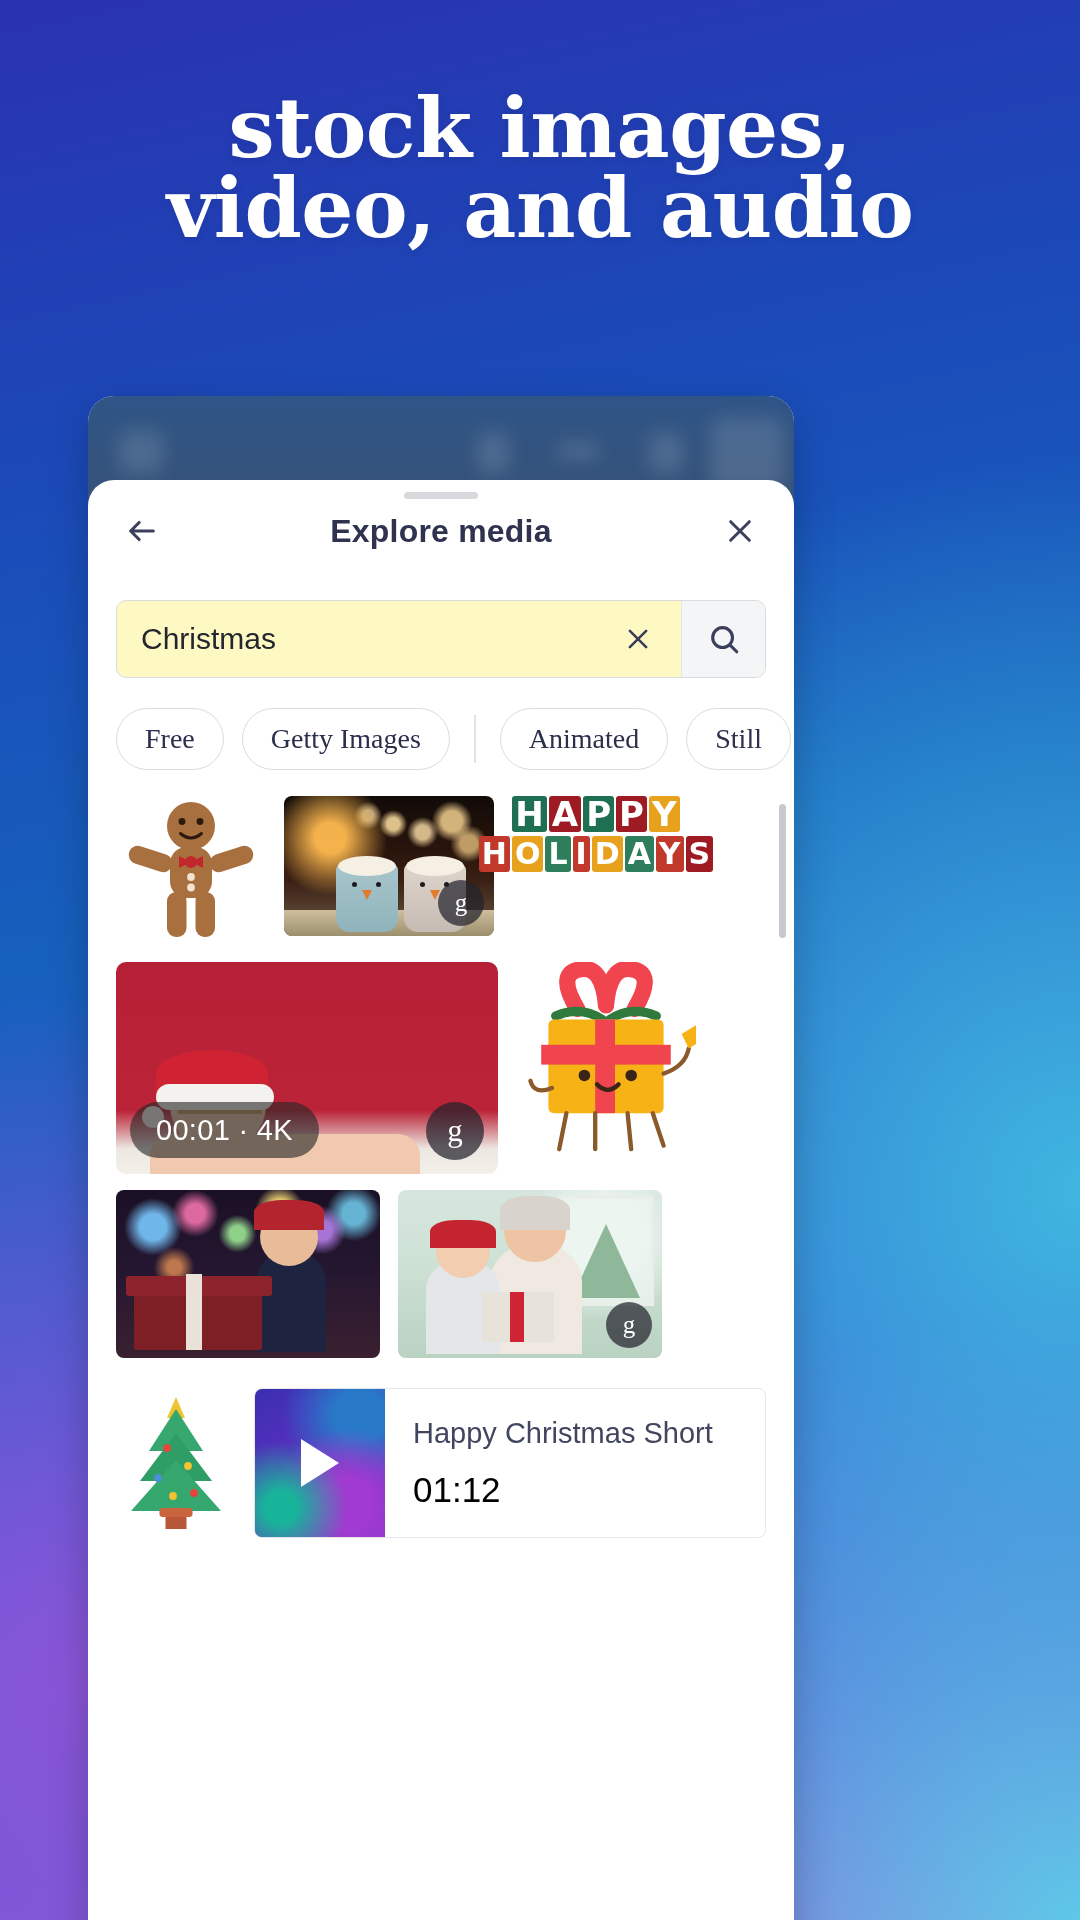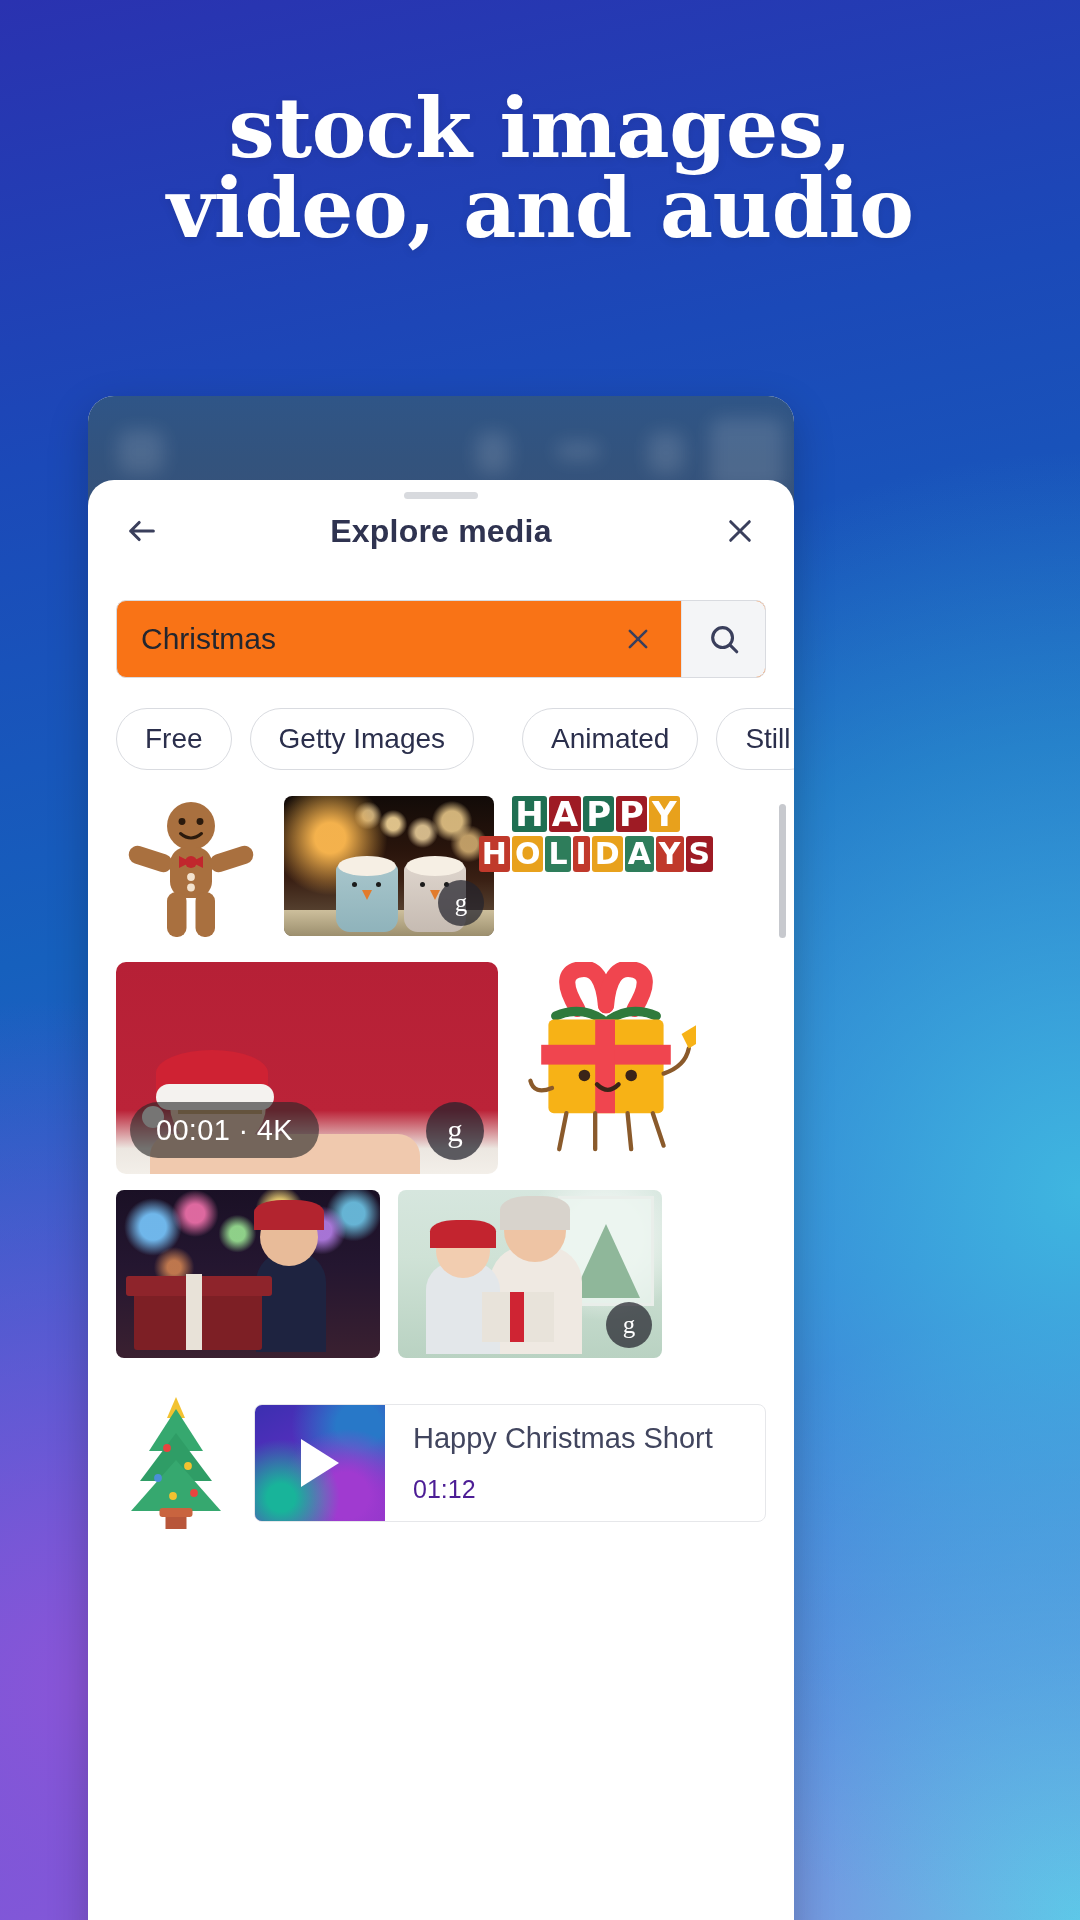--- a/index.html
+++ b/index.html
@@ -73,36 +73,36 @@
   .hdr-btn { width:52px; height:52px; display:flex; align-items:center; justify-content:center; cursor:pointer; }
   .hdr-title {
     flex:1; text-align:center; color:#2f3350;
     font-size:32px; font-weight:700; letter-spacing:.2px;
   }
   .icon-stroke { stroke:#3a3f5c; stroke-width:2.2; fill:none; stroke-linecap:round; stroke-linejoin:round; }
 
   
   .search-row {
     margin:22px 28px 0 28px; display:flex; height:78px;
-    border:1px solid #d9dbe0; border-radius:10px; overflow:hidden; background:#f97316;
+    border:1px solid #d9dbe0; border-radius:10px; overflow:hidden; background:#fef9c3;
   }
   .search-input-wrap { flex:1; display:flex; align-items:center; padding:0 20px 0 24px; }
   .search-value { flex:1; font-size:30px; color:#23262f; }
   .clear-btn { width:46px; height:46px; display:flex; align-items:center; justify-content:center; cursor:pointer; }
   .search-go {
     width:84px; background:#f4f5f7; border-left:1px solid #e3e5ea;
     display:flex; align-items:center; justify-content:center; cursor:pointer;
   }
 
   
   .chips { display:flex; align-items:center; gap:18px; margin:30px 0 0 28px; }
   .chip {
     height:62px; padding:4px 28px; border:1px solid #d9dbe0; border-radius:32px;
     display:flex; align-items:center; justify-content:center;
-    font-size:28px; color:#2b2f4c; background:#fff; white-space:nowrap; cursor:pointer;
+    font-size:28px; color:#2b2f4c; background:#fff; white-space:nowrap; cursor:pointer;font-family:Liberation Serif, serif;
   }
   .chip-div { width:2px; height:48px; background:#e0e2e7; margin:0 6px; }
 
   
   .results { position:relative; margin-top:26px; height:1160px; overflow:hidden; }
   .scrollbar {
     position:absolute; right:8px; top:8px; width:7px; height:134px;
     border-radius:4px; background:#c7c9ce;
   }
 
@@ -213,38 +213,38 @@
   .girl { position:absolute; left:28px; bottom:4px; width:74px; height:92px; border-radius:28px 28px 0 0; background:#e3e7ea; }
   .girl-head { position:absolute; left:38px; bottom:80px; width:54px; height:54px; border-radius:50%; background:#f2cdb0; }
   .girl-hat { position:absolute; left:32px; bottom:110px; width:66px; height:28px; border-radius:40% 40% 0 0; background:#c3242f; }
   .red-gift { position:absolute; left:84px; bottom:16px; width:72px; height:50px; background:#e8e3da; border:none; }
   .red-gift:after { content:""; position:absolute; left:28px; top:0; width:14px; height:50px; background:#cf2433; }
 
   
   .media-row { display:flex; align-items:center; gap:18px; padding:14px 28px 0 28px; }
   .tree-sticker { width:120px; height:150px; position:relative; }
   .media-card {
-    flex:1; display:flex; align-items:stretch; height:118px;
+    flex:1; display:flex; align-items:stretch; height:150px;
     border:1px solid #e6e7ea; border-radius:8px; overflow:hidden; background:#fff;
   }
   .media-thumb {
     width:130px; position:relative;
     background:
       radial-gradient(circle at 20% 80%, #18b49a 0 10%, rgba(24,180,154,0) 42%),
       radial-gradient(circle at 70% 78%, #a03ad0 0 18%, rgba(160,58,208,0) 52%),
       radial-gradient(circle at 80% 18%, #2878c8 0 16%, rgba(40,120,200,0) 48%),
       linear-gradient(150deg,#3b2fb0 0%, #5a2fc0 45%, #8e35c8 100%);
   }
   .play-tri {
     position:absolute; left:50%; top:50%; transform:translate(-50%,-50%);
     width:0;height:0;border-left:38px solid #fff; border-top:24px solid transparent; border-bottom:24px solid transparent;
   }
   .media-meta { flex:1; display:flex; flex-direction:column; justify-content:center; gap:20px; padding-left:28px; }
   .media-title { font-size:29px; color:#41455e; }
-  .media-time { font-size:25px; color:#4c1d95; }
+  .media-time { font-size:35px; color:#000000; }
 </style>
 </head>
 <body>
 
 <div class="headline">
   <span>stock images,</span>
   <span>video, and audio</span>
 </div>
 
 <div class="phone">

